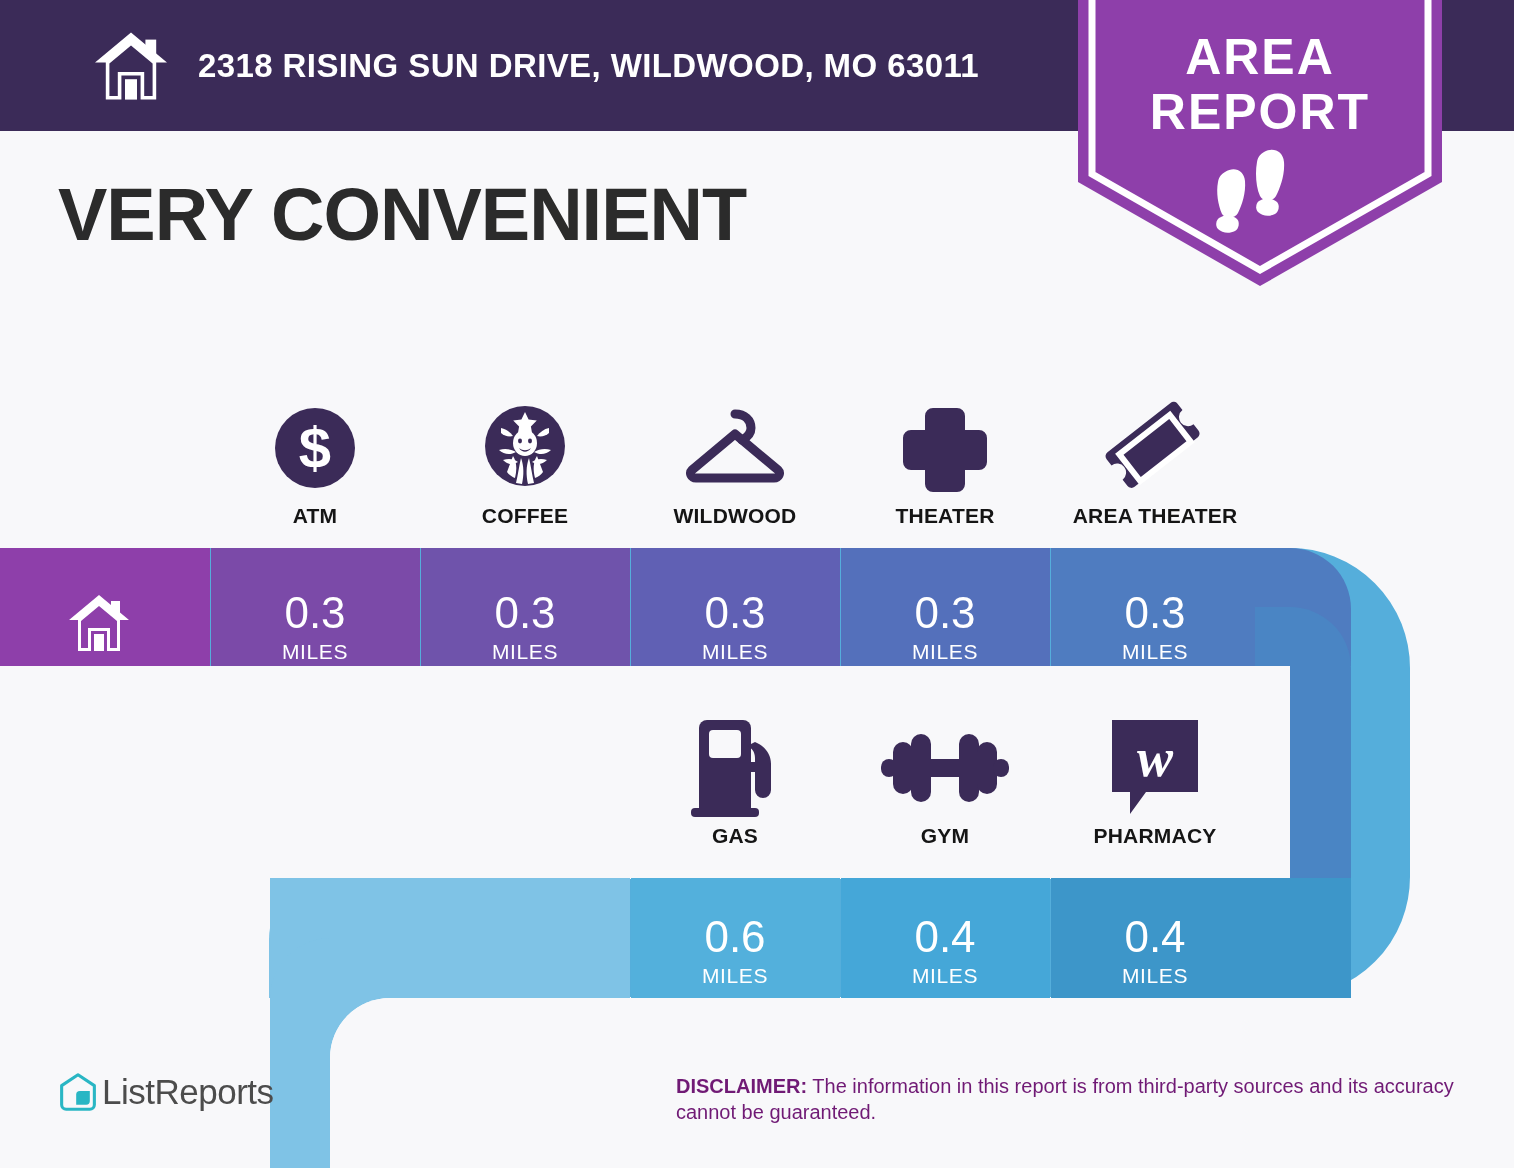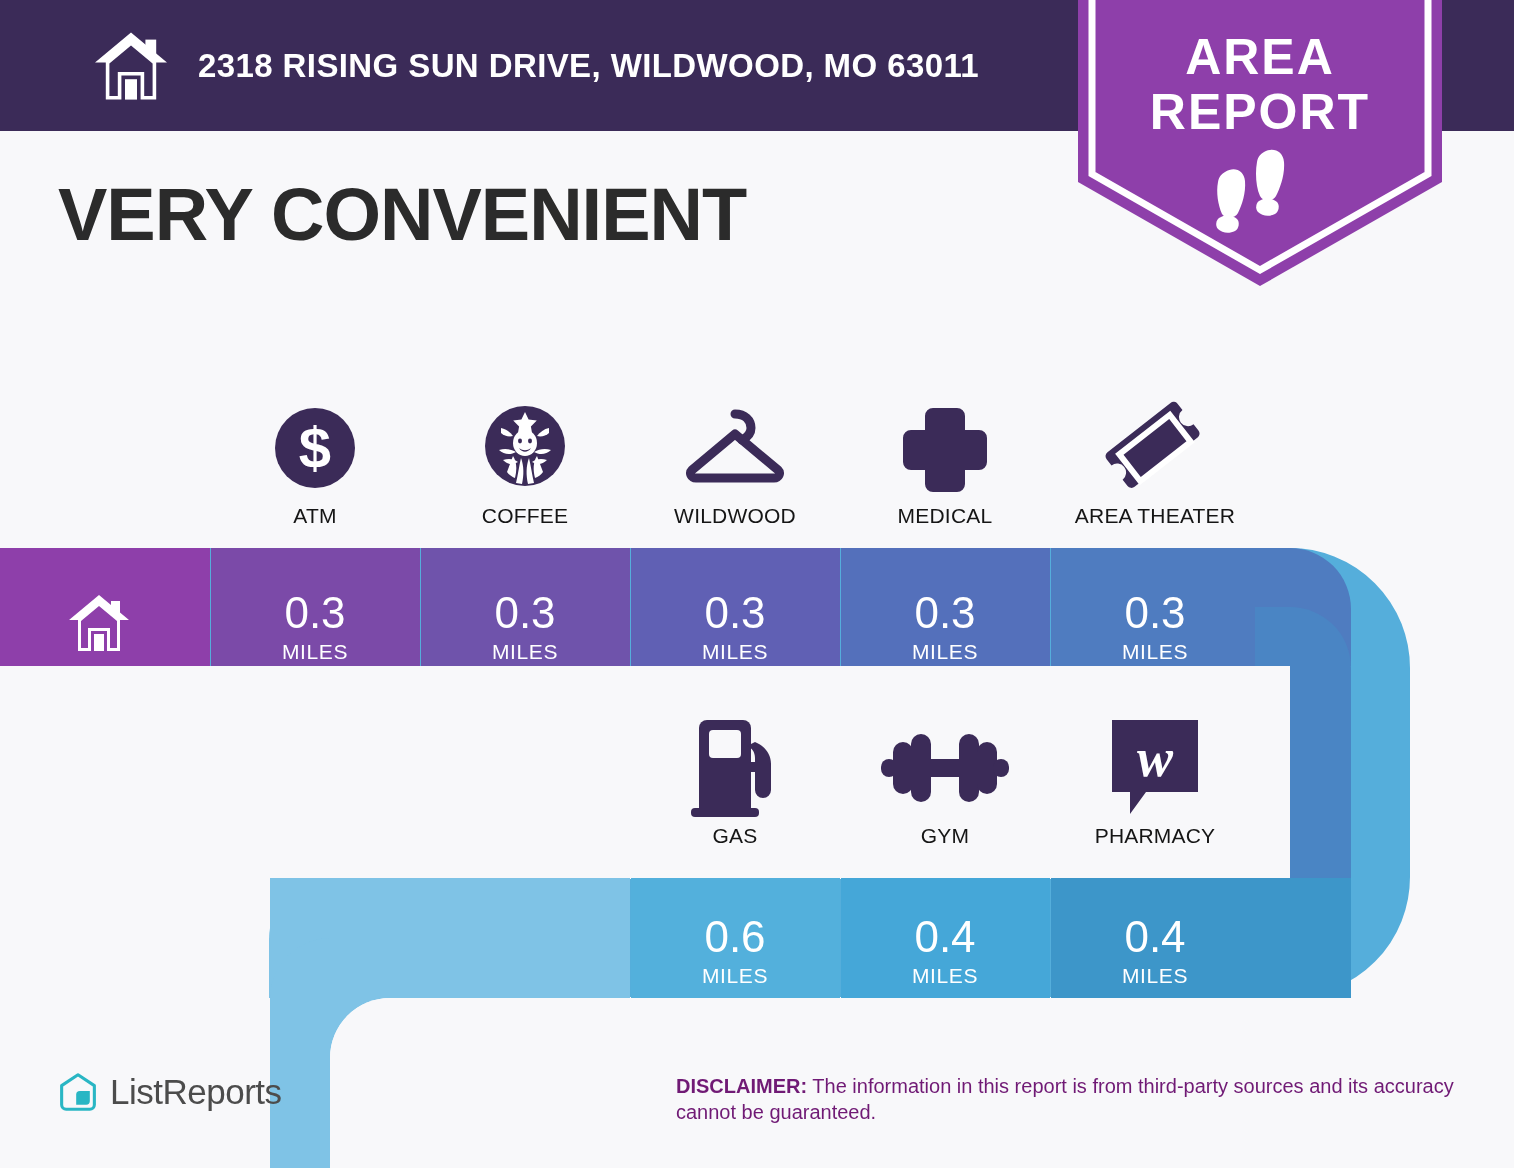--- a/index.html
+++ b/index.html
@@ -43,35 +43,35 @@
   
   .icon-row{position:absolute;left:0;width:1514px;display:block;z-index:4;}
   .icon-row.row1{top:396px;height:150px;}
   .icon-row.row2{top:716px;height:152px;}
   .icon-cell{
     position:absolute;top:0;width:210px;height:100%;
     display:flex;flex-direction:column;align-items:center;justify-content:flex-start;
   }
   .icon-glyph{height:104px;display:flex;align-items:center;justify-content:center;}
   .icon-label{
-    margin-top:4px;font-size:21px;font-weight:400;color:#151515;
+    margin-top:4px;font-size:21px;font-weight:700;color:#151515;
     letter-spacing:.2px;white-space:nowrap;text-align:center;
   }
 
   
   .dist-layer{position:absolute;left:0;top:563px;width:1514px;height:620px;z-index:5;
               pointer-events:none;}
   .dist-cell{position:absolute;width:210px;text-align:center;color:#ffffff;}
   .dist-num{font-size:44px;line-height:1;font-weight:400;}
   .dist-unit{font-size:21px;line-height:1;margin-top:6px;letter-spacing:.6px;}
 
   
   .footer-logo{position:absolute;left:58px;top:1072px;display:flex;align-items:center;z-index:7;}
   .footer-logo-mark{width:40px;height:40px;display:block;}
-  .footer-logo-text{margin-left:12px;font-size:35px;color:#4c4c4c;letter-spacing:-.5px;}
+  .footer-logo-text{margin-left:4px;font-size:35px;color:#4c4c4c;letter-spacing:-.5px;}
   .disclaimer{
     position:absolute;left:676px;top:1074px;width:790px;z-index:7;
     font-size:20px;line-height:1.28;color:#701a75;
   }
   .disclaimer b{font-weight:800;}
 </style>
 </head>
 <body>
 
 <div class="page">
@@ -206,21 +206,21 @@
     </div>
 
     <div class="icon-cell" style="left:840px">
       <div class="icon-glyph">
         <svg width="92" height="92" viewBox="0 0 92 92">
           <path fill="#3b2b58" d="M34 6 h24 a8 8 0 0 1 8 8 v14 h14 a8 8 0 0 1 8 8 v24 a8 8 0 0 1 -8 8
                    h-14 v14 a8 8 0 0 1 -8 8 h-24 a8 8 0 0 1 -8 -8 v-14 h-14 a8 8 0 0 1 -8 -8
                    v-24 a8 8 0 0 1 8 -8 h14 v-14 a8 8 0 0 1 8 -8 Z"></path>
         </svg>
       </div>
-      <div class="icon-label">MEDICAL</div>
+      <div class="icon-label">THEATER</div>
     </div>
 
     <div class="icon-cell" style="left:1050px">
       <div class="icon-glyph">
         <svg width="104" height="96" viewBox="0 0 104 96">
           <g transform="rotate(-38 52 48)">
             <path fill="#3b2b58" d="M12 22 h80 a5 5 0 0 1 5 5 v8 a9 9 0 0 0 0 18 v8 a5 5 0 0 1 -5 5
                      h-80 a5 5 0 0 1 -5 -5 v-8 a9 9 0 0 0 0 -18 v-8 a5 5 0 0 1 5 -5 Z"></path>
             <rect x="20" y="31" width="64" height="34" fill="none" stroke="#ffffff" stroke-width="6"></rect>
           </g>

